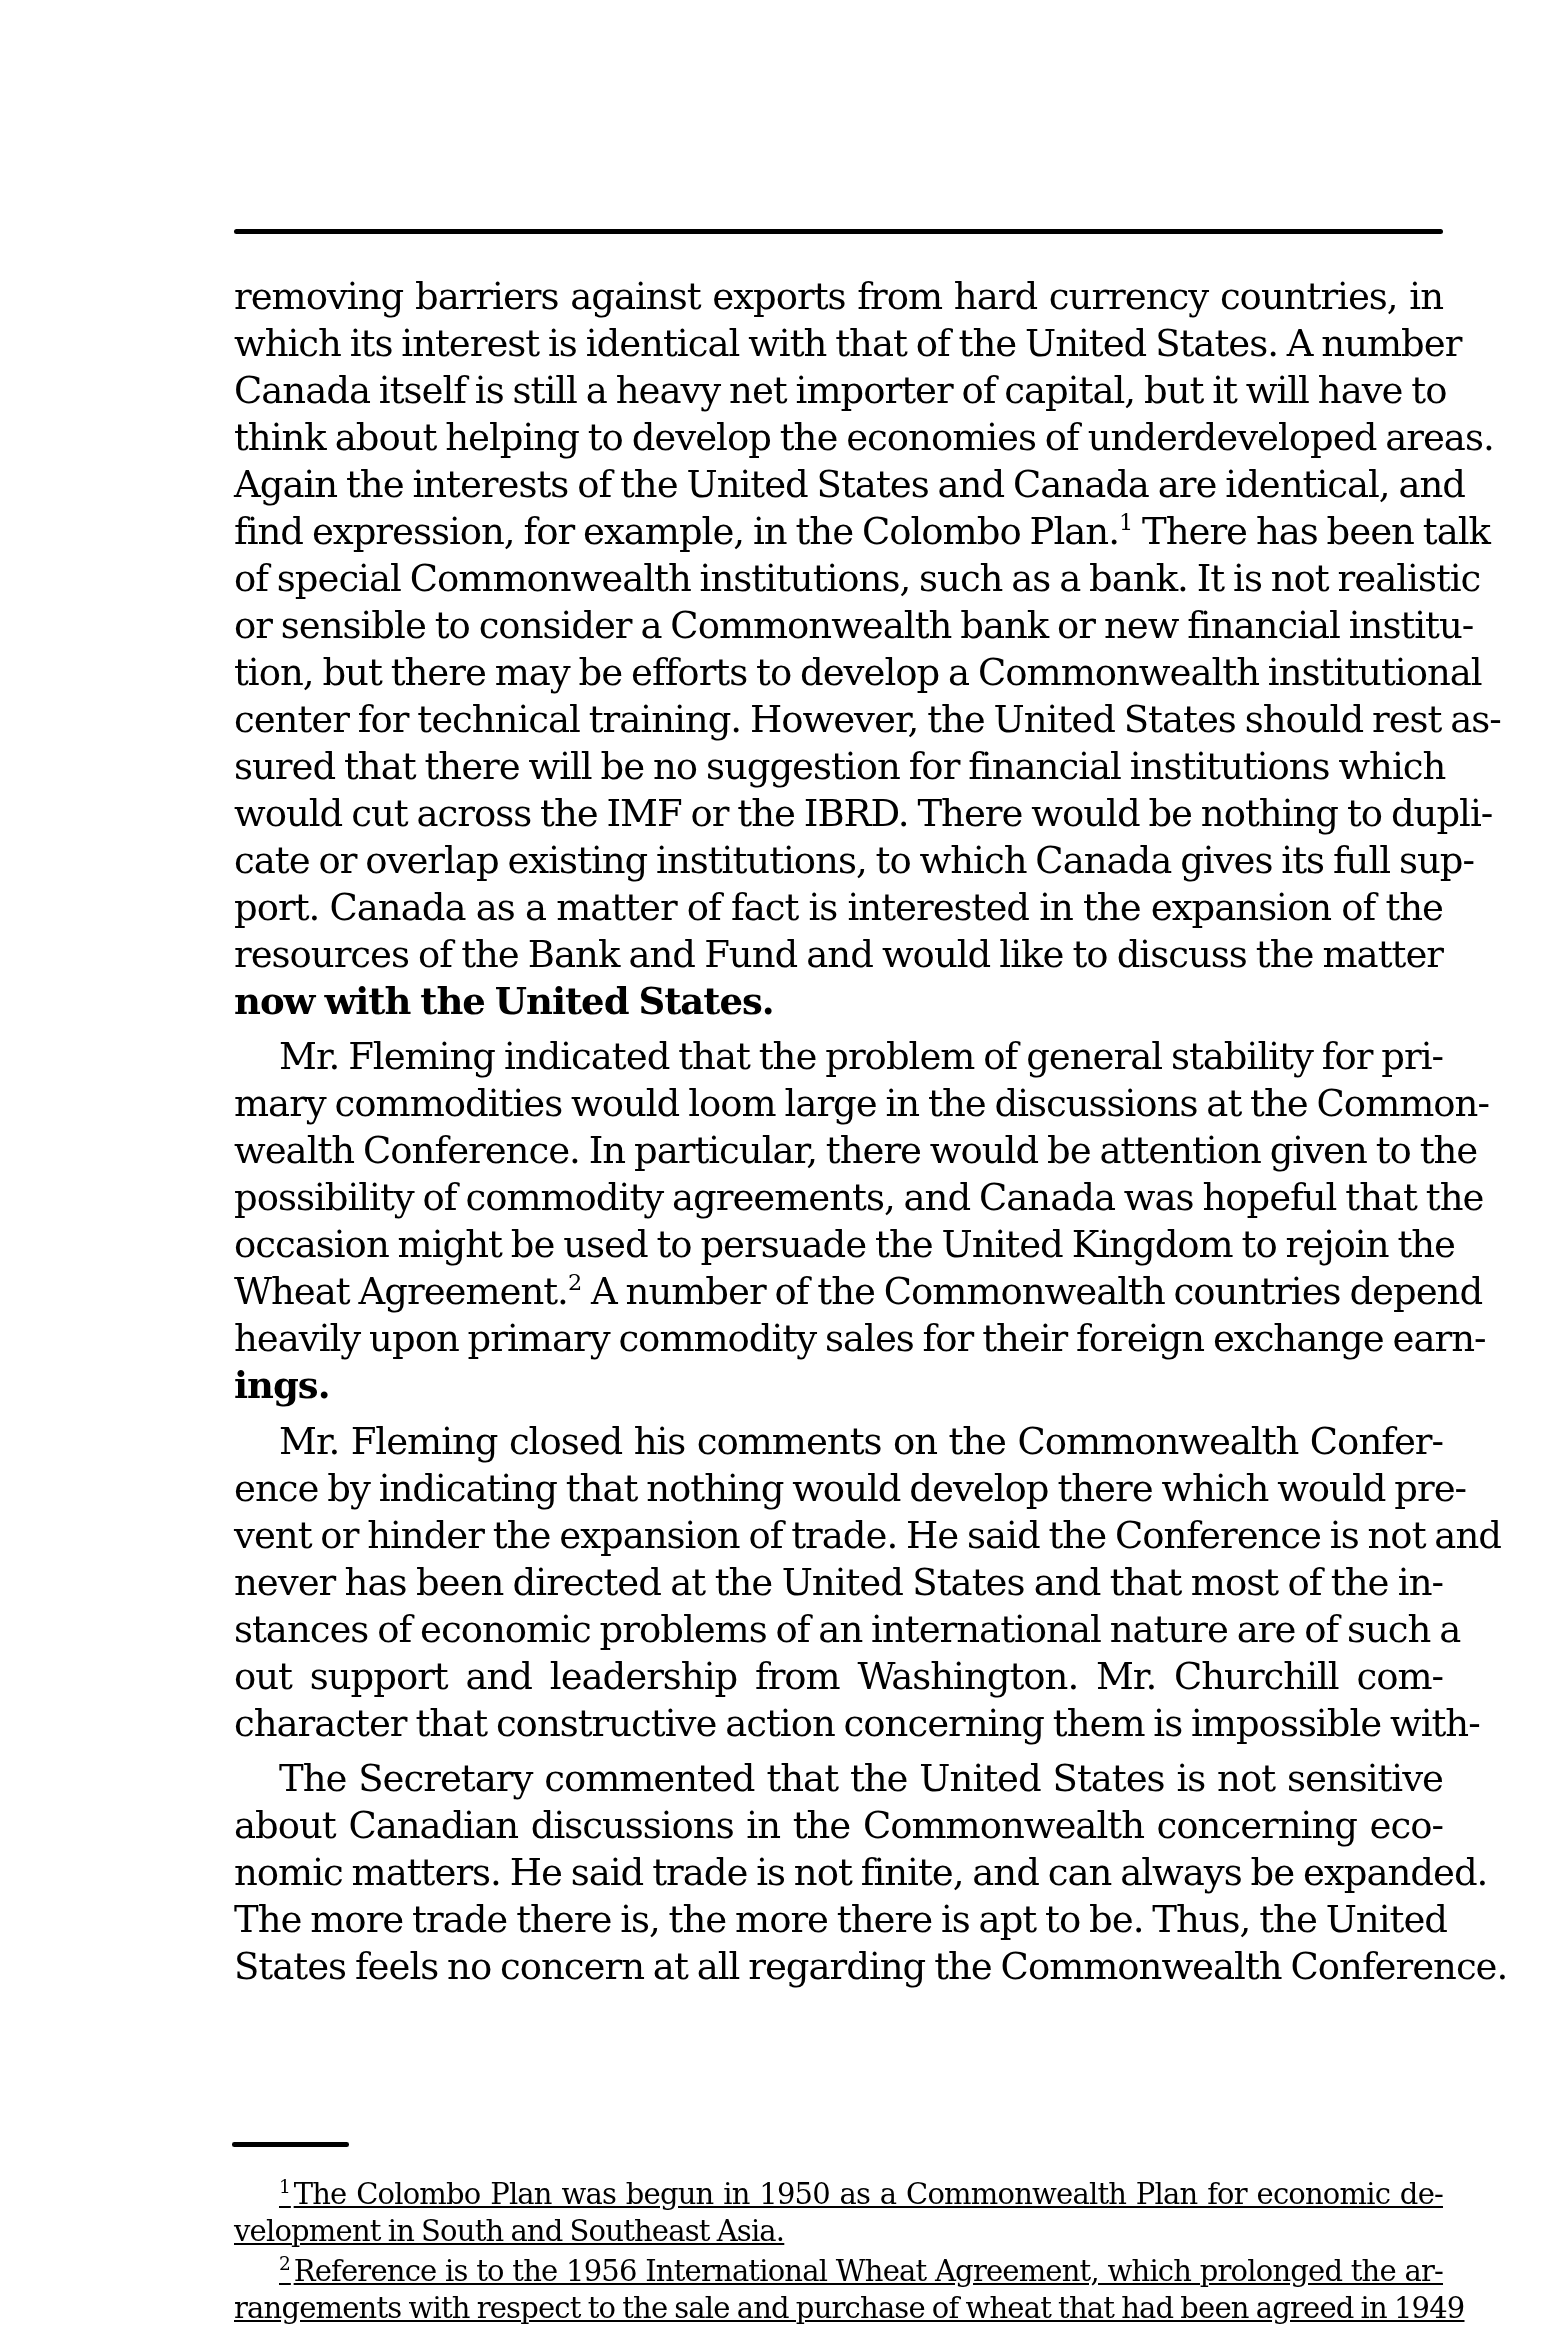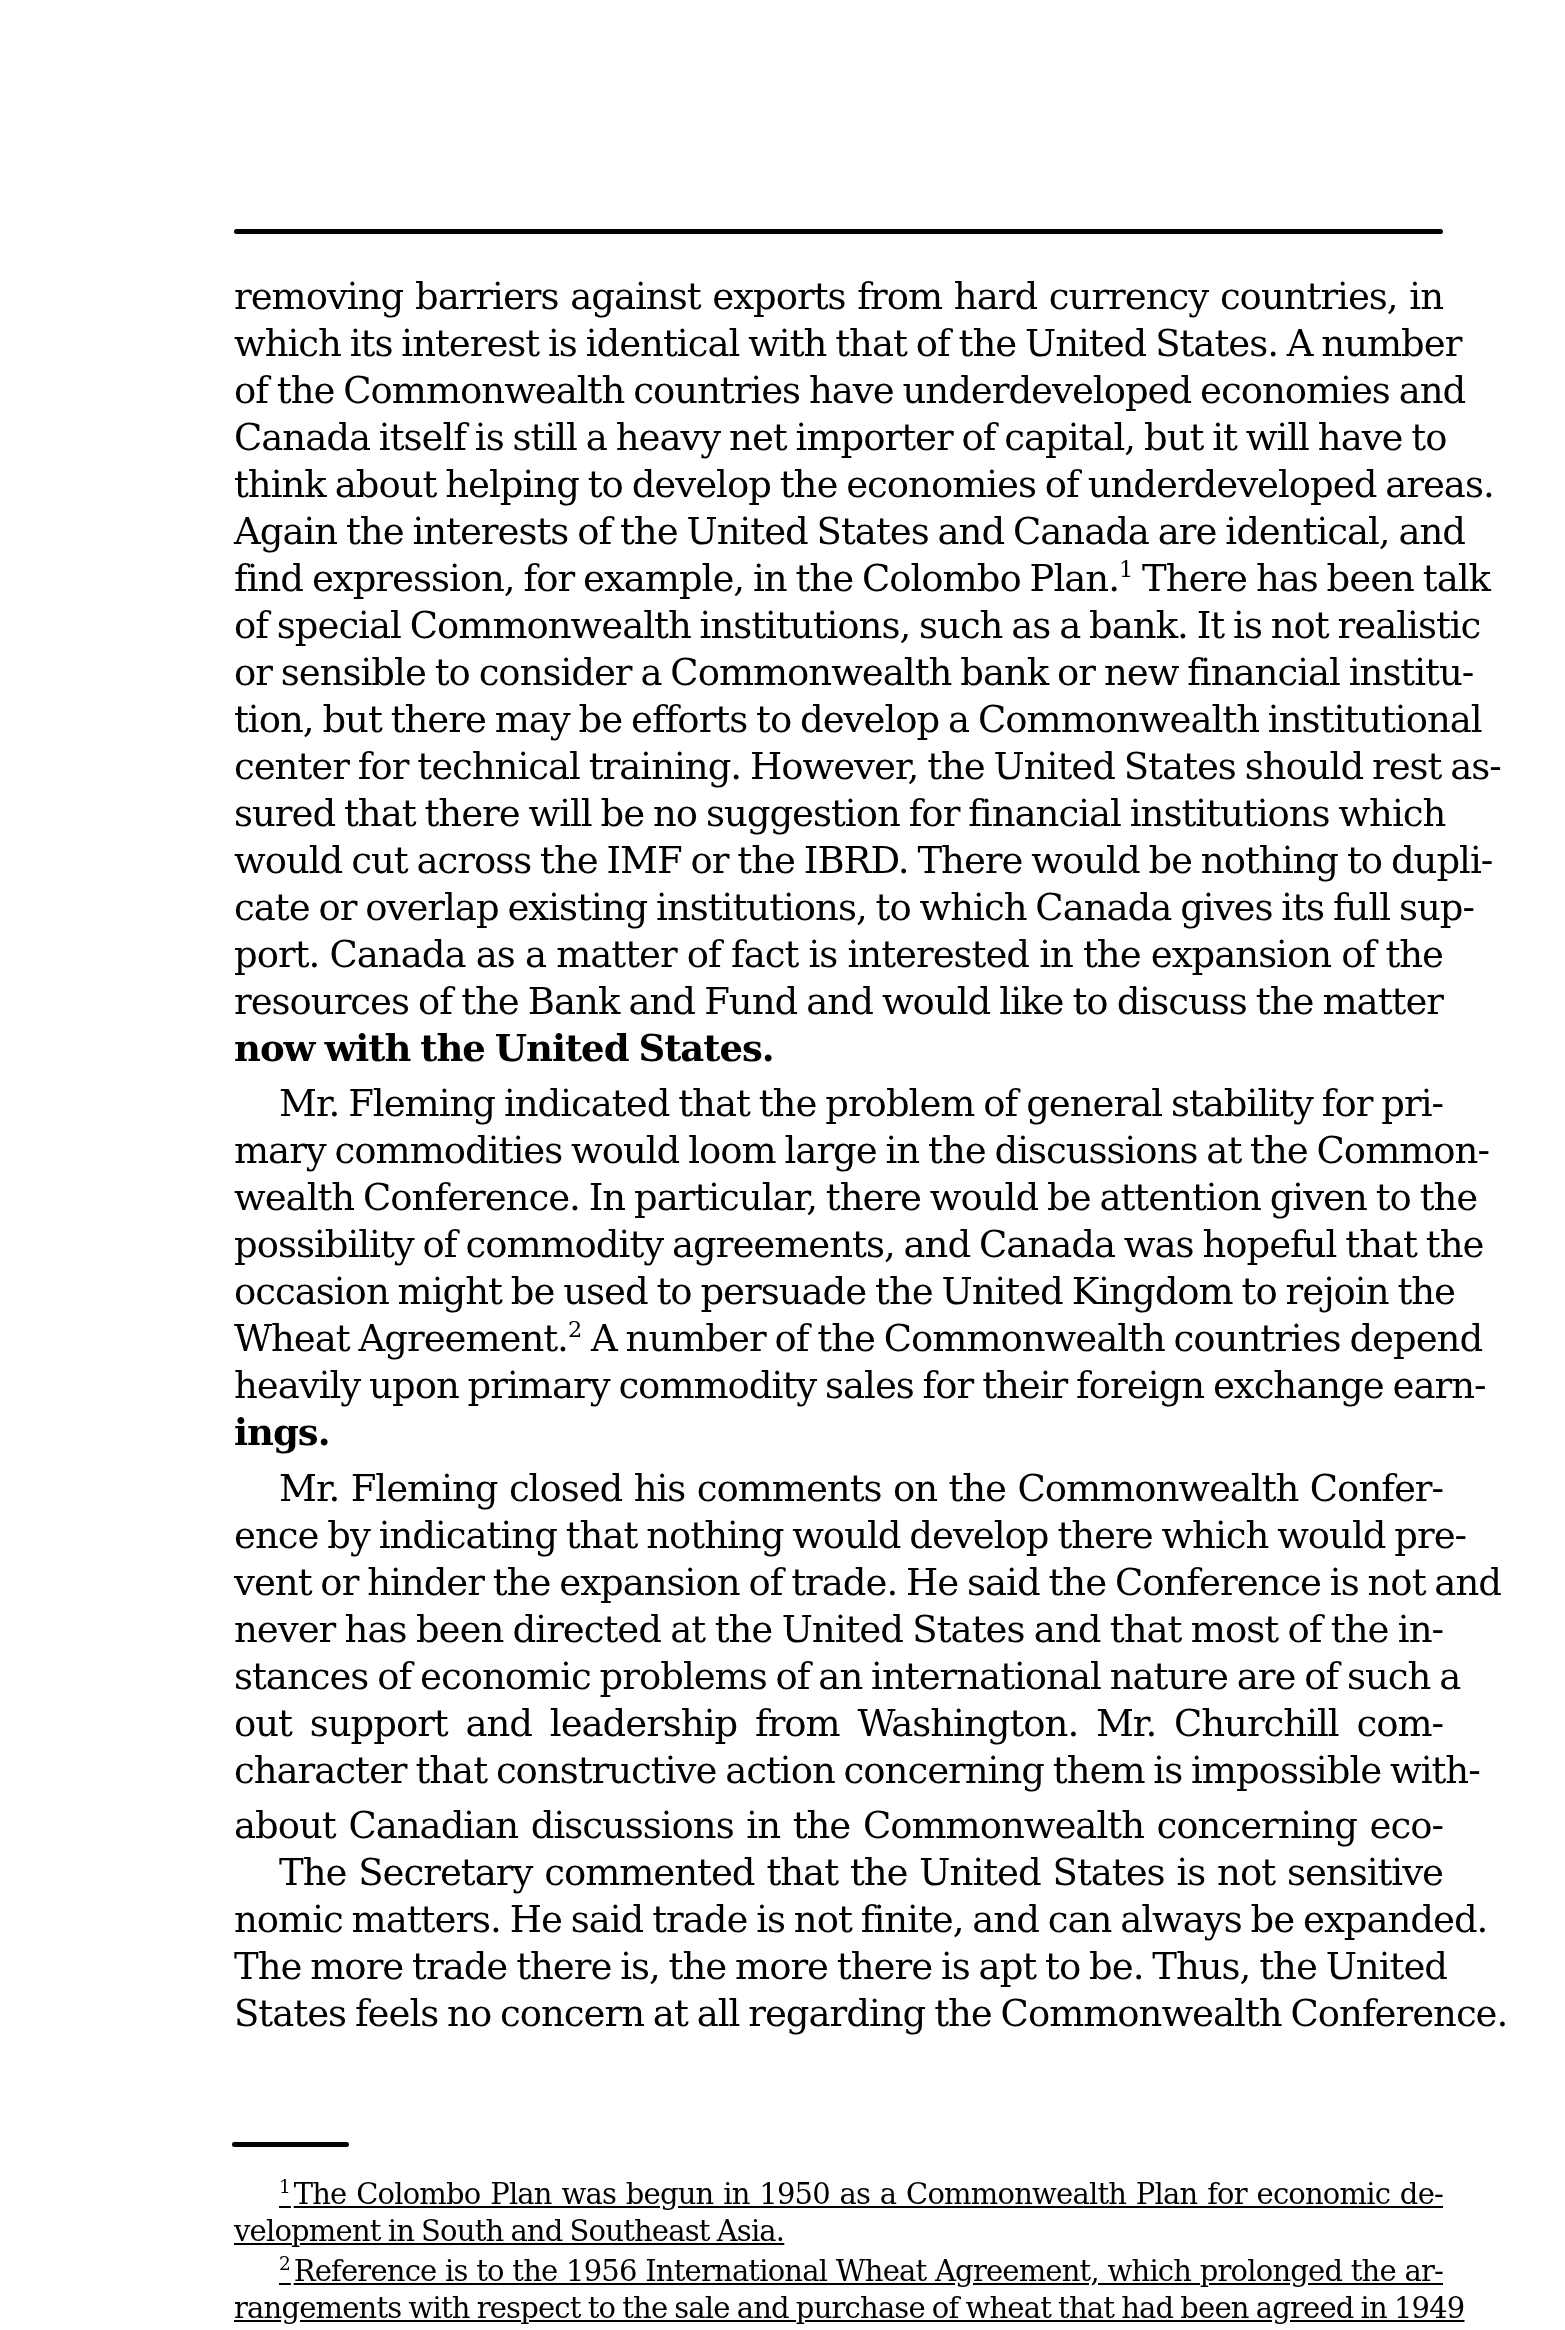--- a/index.html
+++ b/index.html
@@ -132,21 +132,20 @@
 
 <div class="page">
 
   <div class="head-rule"></div>
 
   <div class="body-text">
 
     <div>
       <span class="line">removing barriers against exports from hard currency countries, in</span>
       <span class="line">which its interest is identical with that of the United States. A number</span>
-      <span class="line">of the Commonwealth countries have underdeveloped economies and</span>
       <span class="line">Canada itself is still a heavy net importer of capital, but it will have to</span>
       <span class="line">think about helping to develop the economies of underdeveloped areas.</span>
       <span class="line">Again the interests of the United States and Canada are identical, and</span>
       <span class="line"><span>find expression, for example, in the Colombo Plan.</span><sup class="fnref">1</sup> <span>There has been talk</span></span>
       <span class="line">of special Commonwealth institutions, such as a bank. It is not realistic</span>
       <span class="line">or sensible to consider a Commonwealth bank or new financial institu-</span>
       <span class="line">tion, but there may be efforts to develop a Commonwealth institutional</span>
       <span class="line">center for technical training. However, the United States should rest as-</span>
       <span class="line">sured that there will be no suggestion for financial institutions which</span>
       <span class="line">would cut across the IMF or the IBRD. There would be nothing to dupli-</span>
@@ -174,22 +173,22 @@
       <span class="line">ence by indicating that nothing would develop there which would pre-</span>
       <span class="line">vent or hinder the expansion of trade. He said the Conference is not and</span>
       <span class="line">never has been directed at the United States and that most of the in-</span>
       <span class="line">stances of economic problems of an international nature are of such a</span>
       <span class="line">out support and leadership from Washington. Mr. Churchill com-</span>
       <span class="line">character that constructive action concerning them is impossible with-</span>
     </div>
     <span class="para-gap"></span>
 
     <div>
+      <span class="line indent">The Secretary commented that the United States is not sensitive</span>
       <span class="line">about Canadian discussions in the Commonwealth concerning eco-</span>
-      <span class="line indent">The Secretary commented that the United States is not sensitive</span>
       <span class="line">nomic matters. He said trade is not finite, and can always be expanded.</span>
       <span class="line">The more trade there is, the more there is apt to be. Thus, the United</span>
       <span class="line">States feels no concern at all regarding the Commonwealth Conference.</span>
     </div>
   </div>
 
   <div class="footnote-rule"></div>
 
   <div class="footnotes">
     <div>

